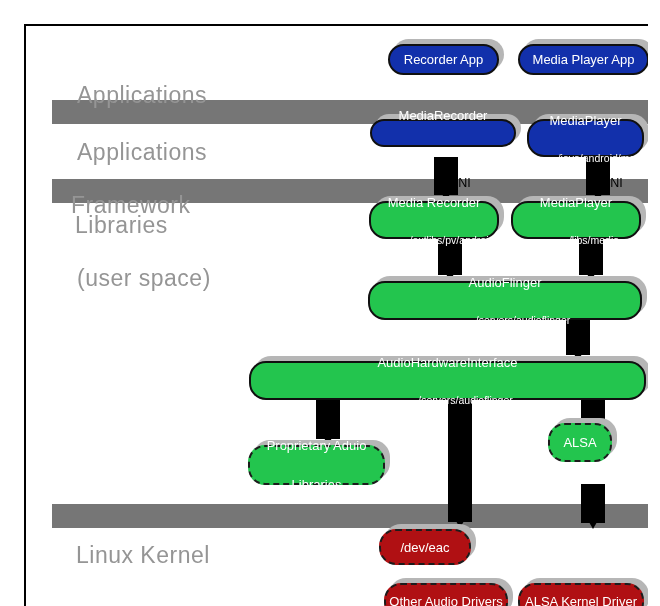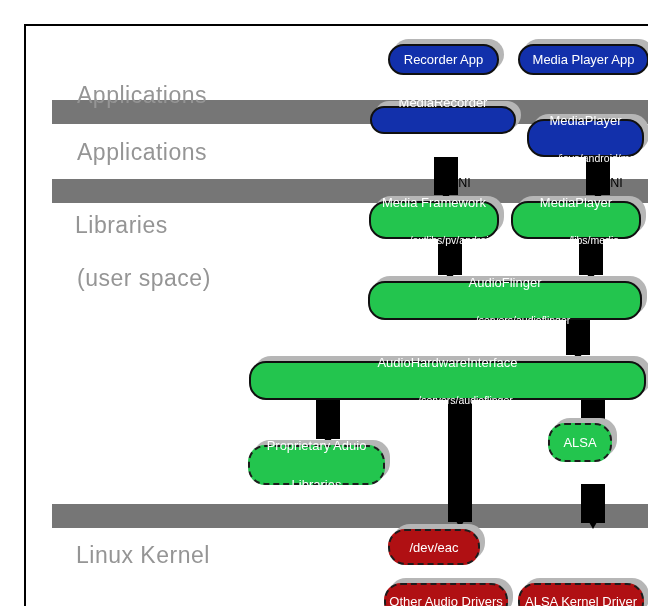--- a/index.html
+++ b/index.html
@@ -44,20 +44,21 @@
 
   <div class="divider" style="top:74px"></div>
   <div class="divider" style="top:153px"></div>
   <div class="divider" style="top:478px"></div>
 
   <div class="section-label" style="left:27px; top:31px">
     <div>Applications</div>
   </div>
   <div class="section-label" style="left:27px; top:88px">
     <div>Applications</div>
+    <div class="indent6">Framework</div>
   </div>
   <div class="section-label" style="left:27px; top:161px">
     <div class="indent10">Libraries</div>
     <div>(user space)</div>
   </div>
   <div class="section-label" style="left:26px; top:491px">
     <div>Linux Kernel</div>
   </div>
 
   <div class="arrow" style="left:408px; top:131px; height:38px"></div>
@@ -73,31 +74,31 @@
   <div class="jni-label" style="left:414px; top:138px">JNI</div>
   <div class="jni-label" style="left:566px; top:138px">JNI</div>
 
   <div class="node blue" style="left:362px; top:18px; width:111px; height:31px">
     <div class="node-title">Recorder App</div>
   </div>
   <div class="node blue" style="left:492px; top:18px; width:131px; height:31px">
     <div class="node-title">Media Player App</div>
   </div>
 
-  <div class="node blue" style="left:344px; top:80px; width:146px; height:24px">
+  <div class="node blue" style="left:344px; top:93px; width:146px; height:24px">
     <div class="node-title">MediaRecorder</div>
     <div class="node-sub">/java/android/media</div>
   </div>
   <div class="node blue" style="left:501px; top:93px; width:117px; height:38px">
     <div class="node-title">MediaPlayer</div>
     <div class="node-sub">/java/android/media</div>
   </div>
 
   <div class="node green" style="left:343px; top:175px; width:130px; height:38px">
-    <div class="node-title">Media Framework</div>
+    <div class="node-title">Media Recorder</div>
     <div class="node-sub">/extlibs/pv/android</div>
   </div>
   <div class="node green" style="left:485px; top:175px; width:130px; height:38px">
     <div class="node-title">MediaPlayer</div>
     <div class="node-sub">/libs/media</div>
   </div>
   <div class="node green" style="left:342px; top:255px; width:274px; height:39px">
     <div class="node-title">AudioFlinger</div>
     <div class="node-sub">/servers/audioflinger</div>
   </div>
@@ -106,21 +107,21 @@
     <div class="node-sub">/servers/audioflinger</div>
   </div>
   <div class="node green dashed" style="left:222px; top:419px; width:137px; height:40px">
     <div class="node-title">Proprietary Aduio</div>
     <div class="node-title">Libraries</div>
   </div>
   <div class="node green dashed" style="left:522px; top:397px; width:64px; height:39px">
     <div class="node-title">ALSA</div>
   </div>
 
-  <div class="node red dashed" style="left:362px; top:503px; width:92px; height:36px">
+  <div class="node red dashed" style="left:353px; top:503px; width:92px; height:36px">
     <div class="node-title">/dev/eac</div>
   </div>
   <div class="node red dashed" style="left:358px; top:557px; width:124px; height:37px">
     <div class="node-title">Other Audio Drivers</div>
   </div>
   <div class="node red dashed" style="left:492px; top:557px; width:126px; height:37px">
     <div class="node-title">ALSA Kernel Driver</div>
   </div>
 
 </div>

